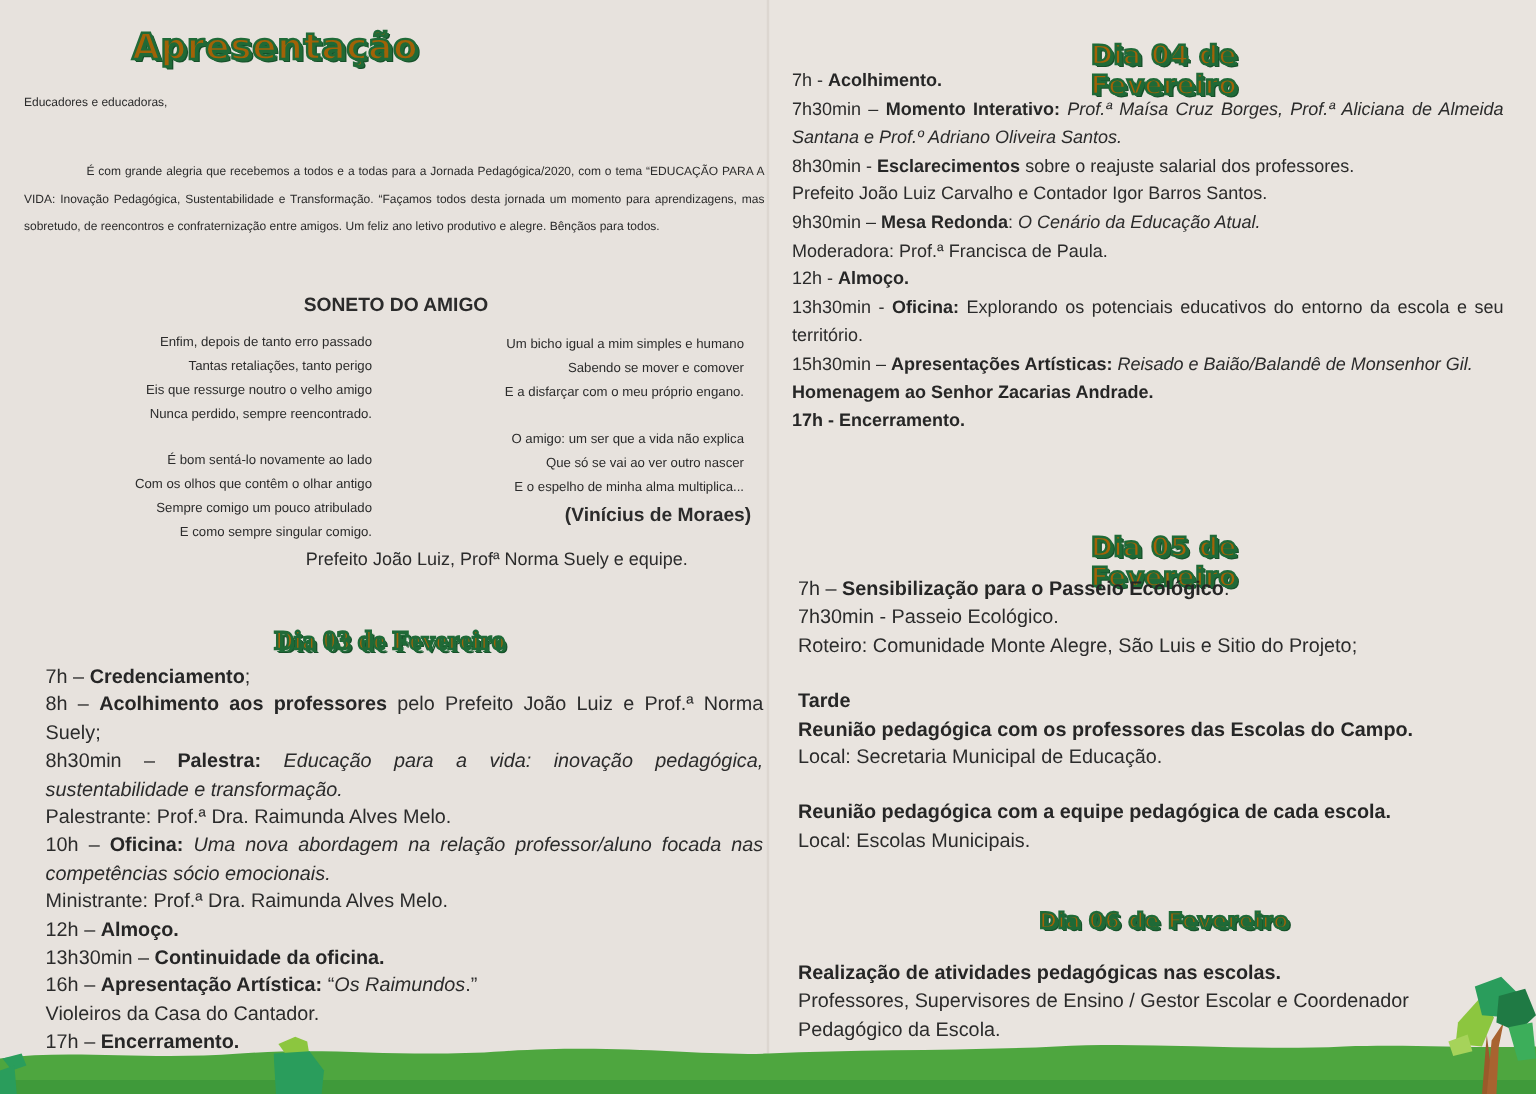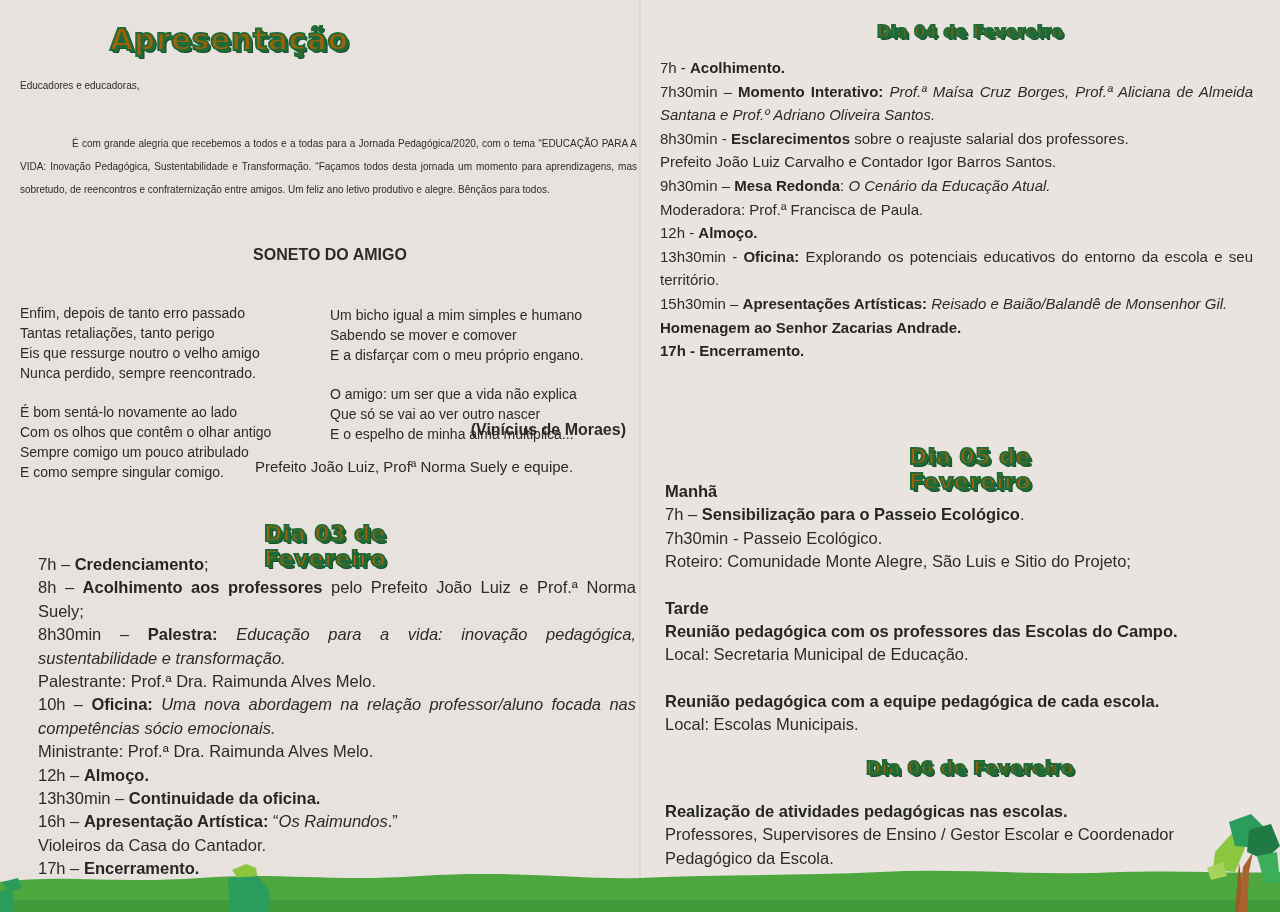--- a/index.html
+++ b/index.html
@@ -18,35 +18,35 @@
     font-family:"DejaVu Sans", sans-serif;
     font-weight:bold;
     color:#a16207;
     -webkit-text-stroke:2px #1f6a37;
     text-shadow: 2px 2px 0 #1f6a37, 3px 3px 0 #174f29;
     letter-spacing:0.5px;
     text-align:center;
     position:absolute;
   }
   .t-apres { left:110px; top:22px; width:230px; font-size:30px; }
-  .t-d03 { left:200px; top:521px; width:250px; font-size:22px; }
-  .t-d04 { left:850px; top:22px; width:240px; font-size:16px; }
+  .t-d03 { left:200px; top:521px; width:250px; font-size:22px;font-family:Liberation Serif, serif; }
+  .t-d04 { left:850px; top:34px; width:240px; font-size:22px; }
   .t-d05 { left:850px; top:444px; width:240px; font-size:22px; }
   .t-d06 { left:850px; top:757px; width:240px; font-size:18px; }
 
   .txt { position:absolute; font-size:10px; line-height:23px; }
   .just { text-align:justify; }
   b { font-weight:bold; color:#262626; }
   i { font-style:italic; }
 
   .greeting { left:20px; top:74px; width:610px; }
   .intro { left:20px; top:132px; width:617px; text-indent:52px; }
 
   .sonnet-title { position:absolute; left:0; width:660px; top:246px; text-align:center; font-weight:bold; font-size:16px; }
-  .stanza { position:absolute; text-align:left; font-size:14px; line-height:20px;margin-top:28px; }
+  .stanza { position:absolute; text-align:right; font-size:11px; line-height:20px; }
   .s1 { left:20px; width:290px; top:275px; }
   .s2 { left:20px; width:290px; top:374px; }
   .s3 { left:330px; width:290px; top:277px; }
   .s4 { left:330px; width:290px; top:356px; }
   .author { position:absolute; left:400px; width:226px; top:421px; text-align:right; font-weight:bold; font-size:16px; }
   .signature { position:absolute; left:200px; width:428px; top:458px; text-align:center; font-size:15px; }
 
   .day03 { left:38px; top:553px; width:598px; font-size:16.5px; line-height:23.4px; }
   .day04 { left:660px; top:56px; width:593px; font-size:15px; line-height:23.6px; }
   .day05 { left:665px; top:480px; width:590px; font-size:16.5px; line-height:23.4px; }
@@ -117,21 +117,20 @@
   <div>Moderadora: Prof.ª Francisca de Paula.</div>
   <div><span>12h - </span><b>Almoço.</b></div>
   <div><span>13h30min - </span><b>Oficina:</b><span> Explorando os potenciais educativos do entorno da escola e seu território.</span></div>
   <div><span>15h30min – </span><b>Apresentações Artísticas:</b><i> Reisado e Baião/Balandê de Monsenhor Gil.</i></div>
   <div><b>Homenagem ao Senhor Zacarias Andrade.</b></div>
   <div><b>17h - Encerramento.</b></div>
 </div>
 
 <div class="title-deco t-d05">Dia 05 de Fevereiro</div>
 <div class="txt day05">
-  <div><b>Manhã</b></div>
   <div><span>7h – </span><b>Sensibilização para o Passeio Ecológico</b><span>.</span></div>
   <div>7h30min - Passeio Ecológico.</div>
   <div>Roteiro: Comunidade Monte Alegre, São Luis e Sitio do Projeto;</div>
   <div class="gap"></div>
   <div><b>Tarde</b></div>
   <div><b>Reunião pedagógica com os professores das Escolas do Campo.</b></div>
   <div>Local: Secretaria Municipal de Educação.</div>
   <div class="gap"></div>
   <div><b>Reunião pedagógica com a equipe pedagógica de cada  escola.</b></div>
   <div>Local: Escolas Municipais.</div>

